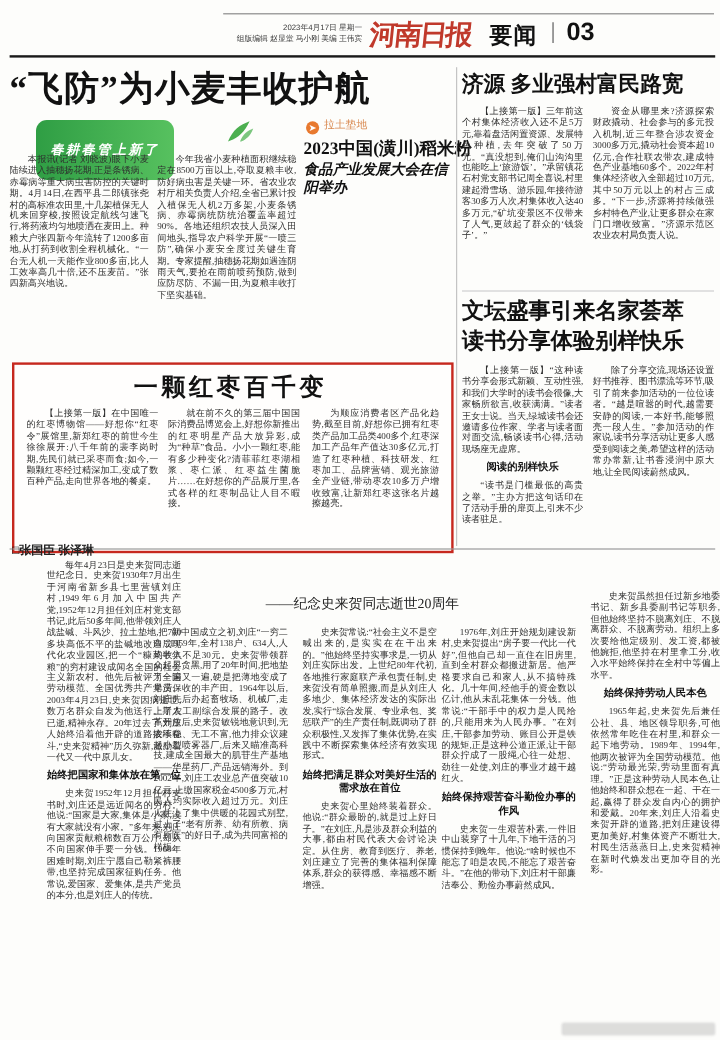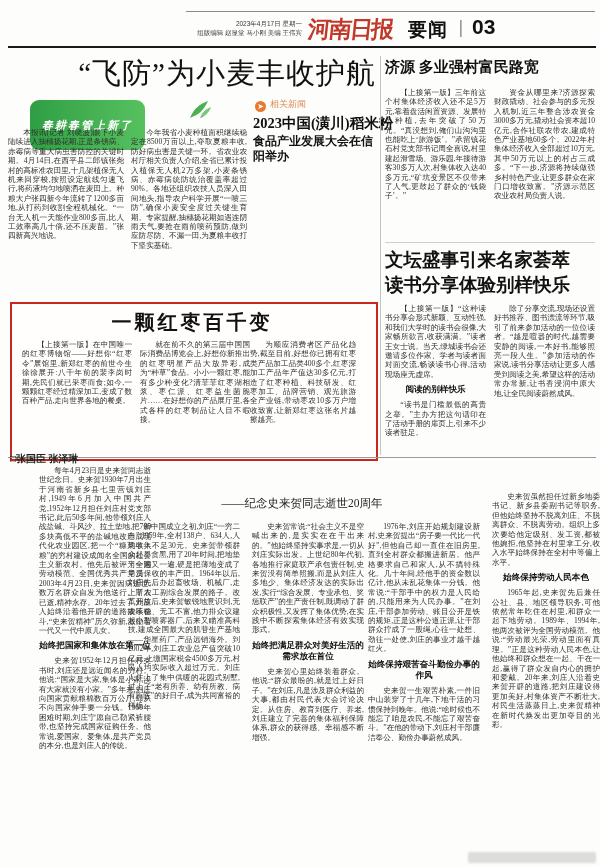--- a/index.html
+++ b/index.html
@@ -16,35 +16,35 @@
   .section{position:absolute;left:408px;top:17px;font-size:19px;font-weight:bold;color:#111;
            font-family:"Liberation Sans",sans-serif;letter-spacing:1px;}
   .pagenum{position:absolute;left:472px;top:15px;font-size:21px;font-weight:bold;color:#111;
            font-family:"Liberation Sans",sans-serif;}
   .pipe{position:absolute;left:459px;top:16px;font-size:19px;color:#555;font-weight:200;}
   
   .vrule{position:absolute;left:380px;top:56px;width:1px;height:399px;background:#c4c4c4;}
   .hrule-mid{position:absolute;left:385px;top:242px;width:210px;height:1px;background:#cfcfcf;}
   .hrule-bottom{position:absolute;left:8px;top:457px;width:588px;height:1px;background:#9a9a9a;}
   
-  .h-ff{position:absolute;left:8px;top:54px;width:368px;text-align:right;font-size:29px;
-        font-weight:normal;color:#111;letter-spacing:1px;white-space:nowrap;}
+  .h-ff{position:absolute;left:8px;top:54px;width:368px;text-align:left;font-size:29px;
+        font-weight:bold;color:#111;letter-spacing:1px;white-space:nowrap;}
   .badge{position:absolute;left:30px;top:100px;height:18px;padding:16px 12px;border-radius:9px;
          background:linear-gradient(90deg,#2f9e44,#57c15f);color:#fff;font-size:11px;
          font-weight:bold;line-height:18px;letter-spacing:2px;font-style:italic;}
   .leaf{position:absolute;left:186px;top:98px;}
   .reltag{position:absolute;left:255px;top:98px;font-size:9px;color:#d98a52;
           font-family:"Liberation Sans",sans-serif;}
   .reltag .dot{display:inline-block;width:11px;height:11px;border-radius:50%;background:#e8792f;
           color:#fff;text-align:center;line-height:11px;font-size:8px;margin-right:4px;vertical-align:-2px;}
   .h-rel1{position:absolute;left:253px;top:114px;width:124px;font-size:14.5px;font-weight:bold;
           color:#111;white-space:nowrap;}
   .h-rel2{position:absolute;left:253px;top:134px;width:124px;font-size:12px;font-weight:bold;
-          color:#111;line-height:15px;}
-  .h-jy{position:absolute;left:385px;top:58px;width:212px;font-size:15px;font-weight:bold;color:#111;white-space:nowrap;}
+          color:#111;line-height:15px;font-style:italic;}
+  .h-jy{position:absolute;left:385px;top:58px;width:212px;font-size:18px;font-weight:bold;color:#111;white-space:nowrap;}
   .h-wt{position:absolute;left:385px;top:248px;width:212px;font-size:18.5px;font-weight:bold;
         color:#111;line-height:25px;}
   .redbox{position:absolute;left:10px;top:302px;width:364px;height:155px;border:2.5px solid #c6281e;background:#fffefd;}
   .h-hz{position:absolute;left:10px;top:309px;width:364px;text-align:center;font-size:20px;
         font-weight:bold;color:#111;letter-spacing:3px;}
   .h-sl{position:absolute;left:92px;top:461px;width:500px;text-align:center;font-size:27px;
         font-weight:bold;color:#111;white-space:nowrap;letter-spacing:0px;}
   .sub-sl{position:absolute;left:128px;top:496px;width:348px;text-align:center;font-size:11.5px;
           color:#222;}
   .byline{position:absolute;left:10px;top:452px;width:112px;font-size:10px;font-weight:bold;color:#222;}
@@ -80,21 +80,21 @@
     <path d="M14 20 C16 14, 20 11, 25 9 C23 15, 19 18, 15 20 Z" fill="#7bc67e"></path>
   </svg>
   <div class="col" style="left:8px;top:128px;width:116px;height:172px;">
     <p>本报讯(记者 刘晓波)眼下小麦陆续进入抽穗扬花期,正是条锈病、赤霉病等重大病虫害防控的关键时期。4月14日,在西平县二郎镇张尧村的高标准农田里,十几架植保无人机来回穿梭,按照设定航线匀速飞行,将药液均匀地喷洒在麦田上。种粮大户张四新今年流转了1200多亩地,从打药到收割全程机械化。“一台无人机一天能作业800多亩,比人工效率高几十倍,还不压麦苗。”张四新高兴地说。</p>
   </div>
   <div class="col" style="left:131px;top:128px;width:116px;height:172px;">
     <p>今年我省小麦种植面积继续稳定在8500万亩以上,夺取夏粮丰收,防好病虫害是关键一环。省农业农村厅相关负责人介绍,全省已累计投入植保无人机2万多架,小麦条锈病、赤霉病统防统治覆盖率超过90%。各地还组织农技人员深入田间地头,指导农户科学开展“一喷三防”,确保小麦安全度过关键生育期。专家提醒,抽穗扬花期如遇连阴雨天气,要抢在雨前喷药预防,做到应防尽防、不漏一田,为夏粮丰收打下坚实基础。</p>
   </div>
 
   <div class="reltag">
-    <span class="dot">➤</span><span>相关新闻</span>
+    <span class="dot">➤</span><span>拉土垫地</span>
   </div>
   <div class="h-rel1">2023中国(潢川)稻米粉</div>
   <div class="h-rel2">食品产业发展大会在信阳举办</div>
 
   <div class="vrule"></div>
 
   <div class="h-jy">济源 多业强村富民路宽</div>
   <div class="col" style="left:385px;top:88px;width:101px;height:150px;">
     <p>【上接第一版】三年前这个村集体经济收入还不足5万元,靠着盘活闲置资源、发展特色种植,去年突破了50万元。“真没想到,俺们山沟沟里也能吃上‘旅游饭’。”承留镇花石村党支部书记周全喜说,村里建起滑雪场、游乐园,年接待游客30多万人次,村集体收入达40多万元,“矿坑变景区不仅带来了人气,更鼓起了群众的‘钱袋子’。”</p>
   </div>
@@ -117,21 +117,21 @@
   </div>
 
   <div class="redbox"></div>
   <div class="h-hz">一颗红枣百千变</div>
   <div class="col" style="left:140px;top:340px;width:110px;height:112px;">
     <p>就在前不久的第三届中国国际消费品博览会上,好想你新推出的红枣明星产品大放异彩,成为“种草”食品。小小一颗红枣,能有多少种变化?清菲菲红枣湖相浆、枣仁派、红枣益生菌脆片……在好想你的产品展厅里,各式各样的红枣制品让人目不暇接。</p>
   </div>
   <div class="col" style="left:22px;top:340px;width:110px;height:112px;">
     <p>【上接第一版】在中国唯一的红枣博物馆——好想你“红枣令”展馆里,新郑红枣的前世今生徐徐展开:八千年前的裴李岗时期,先民们就已采枣而食;如今,一颗颗红枣经过精深加工,变成了数百种产品,走向世界各地的餐桌。</p>
   </div>
-  <div class="col" style="left:250px;top:340px;width:106px;height:112px;">
+  <div class="col" style="left:260px;top:340px;width:106px;height:112px;">
     <p>为顺应消费者区产品化趋势,截至目前,好想你已拥有红枣类产品加工品类400多个,红枣深加工产品年产值达30多亿元,打造了红枣种植、科技研发、红枣加工、品牌营销、观光旅游全产业链,带动枣农10多万户增收致富,让新郑红枣这张名片越擦越亮。</p>
   </div>
 
   <div class="hrule-bottom"></div>
 
   <div class="byline">□张国臣 张泽琳</div>
   <div class="sub-sl">——纪念史来贺同志逝世20周年</div>
 
   <div class="col" style="left:8px;top:466px;width:112px;height:396px;margin-left:31px;">
     <p>每年4月23日是史来贺同志逝世纪念日。史来贺1930年7月出生于河南省新乡县七里营镇刘庄村,1949年6月加入中国共产党,1952年12月担任刘庄村党支部书记,此后50多年间,他带领刘庄人战盐碱、斗风沙、拉土垫地,把700多块高低不平的盐碱地改造成现代化农业园区,把一个“糠菜半年粮”的穷村建设成闻名全国的社会主义新农村。他先后被评为全国劳动模范、全国优秀共产党员。2003年4月23日,史来贺因病逝世,数万名群众自发为他送行。斯人已逝,精神永存。20年过去了,刘庄人始终沿着他开辟的道路接续奋斗,“史来贺精神”历久弥新,激励着一代又一代中原儿女。</p>

